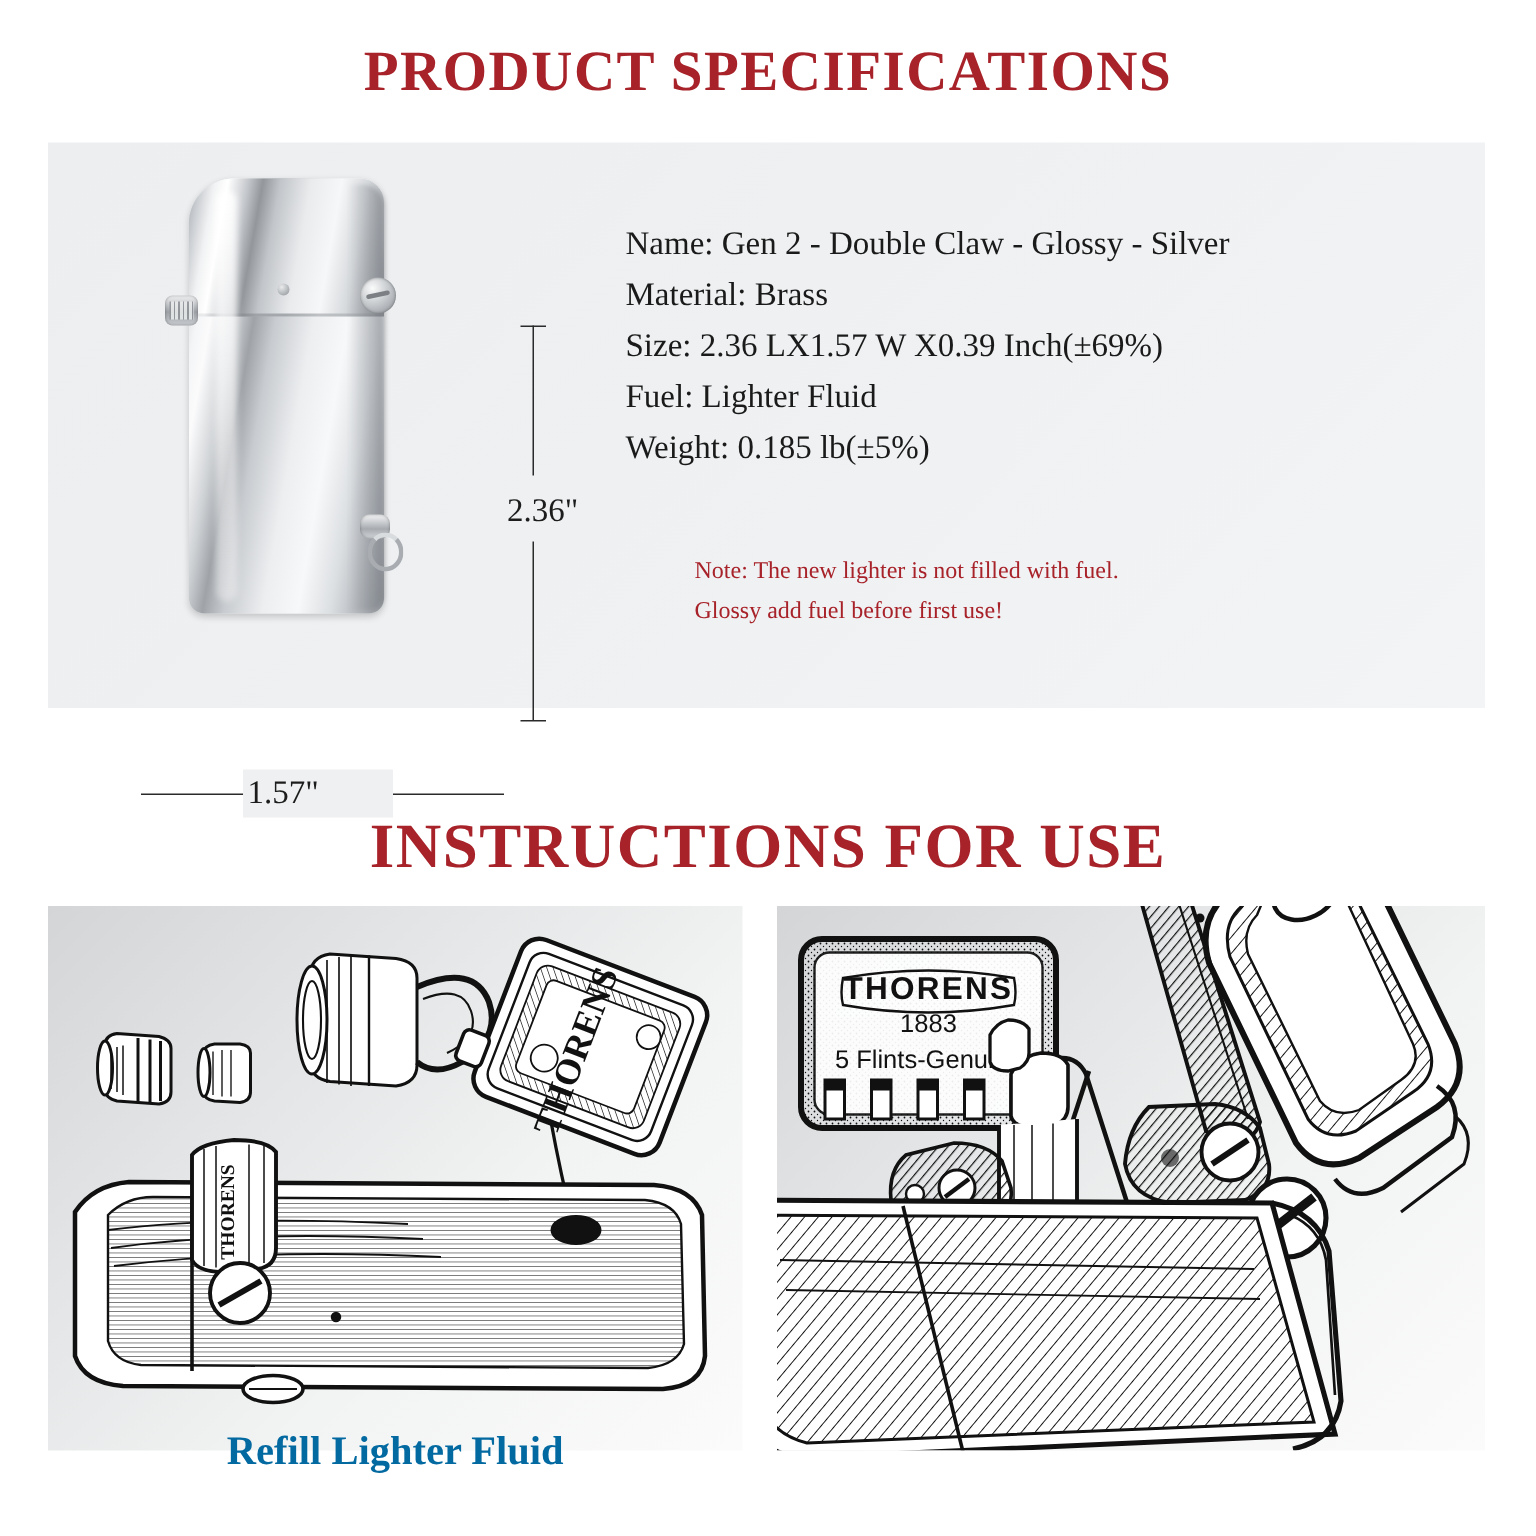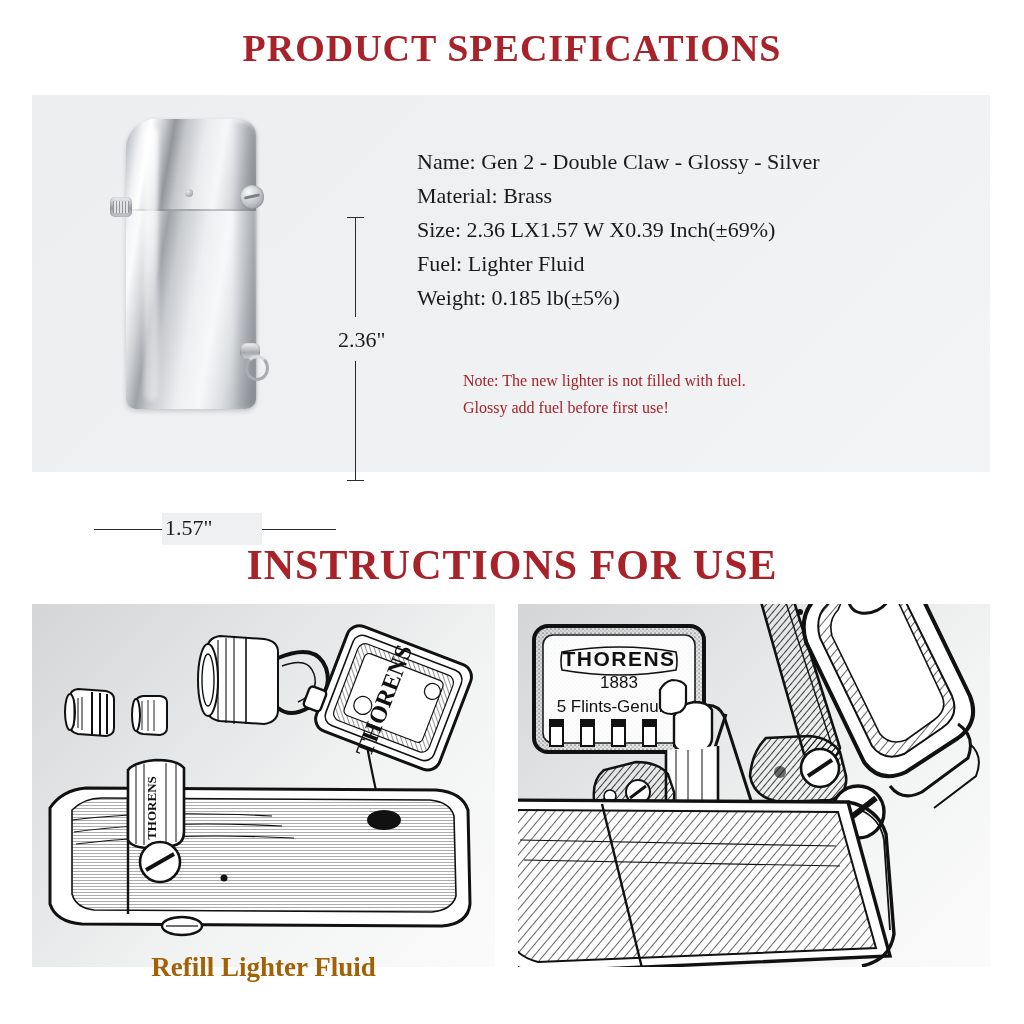--- a/index.html
+++ b/index.html
@@ -145,21 +145,21 @@
   
   .instr-panel{
     position:absolute;top:572px;height:363px;overflow:hidden;
     background:linear-gradient(135deg,#d3d5d7 0%,#e2e4e5 30%,#f2f3f3 62%,#fbfbfb 100%);
     margin-top:32px;
   }
   #instr-panel-left{left:32px;width:463px;}
   #instr-panel-right{left:518px;width:472px;}
 
   .caption{
-    position:absolute;top:952px;width:auto;color:#a16207;
+    position:absolute;top:952px;width:auto;color:#0369a1;
     font-size:27px;font-weight:bold;font-family:"Liberation Serif", serif;
   }
   #caption-left{left:32px;width:463px;text-align:center;}
   #caption-right{left:518px;width:472px;text-align:center;}
 
   svg{display:block;}
 </style>
 </head>
 <body>
 

